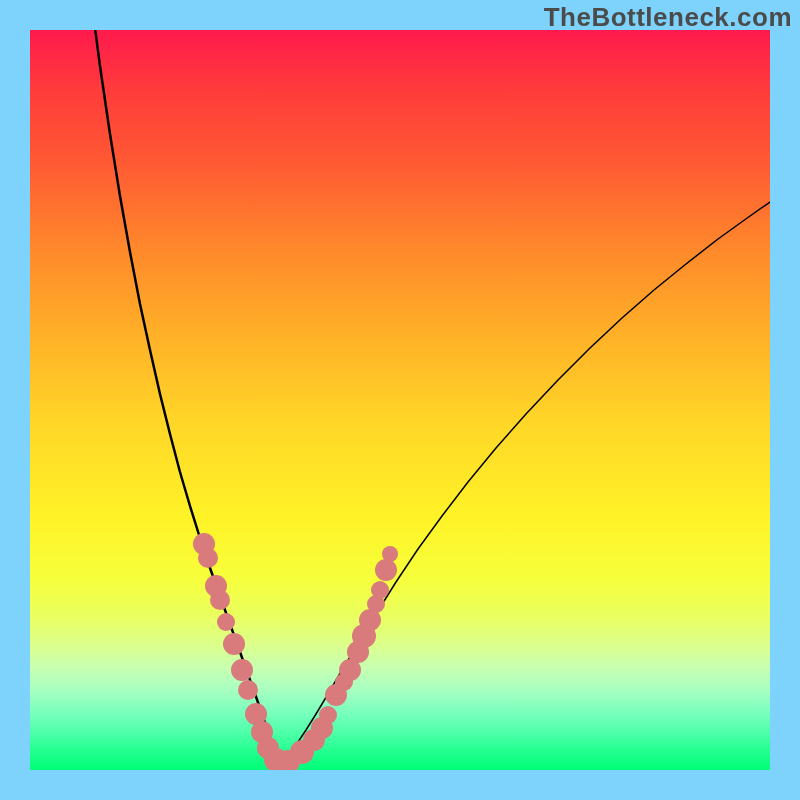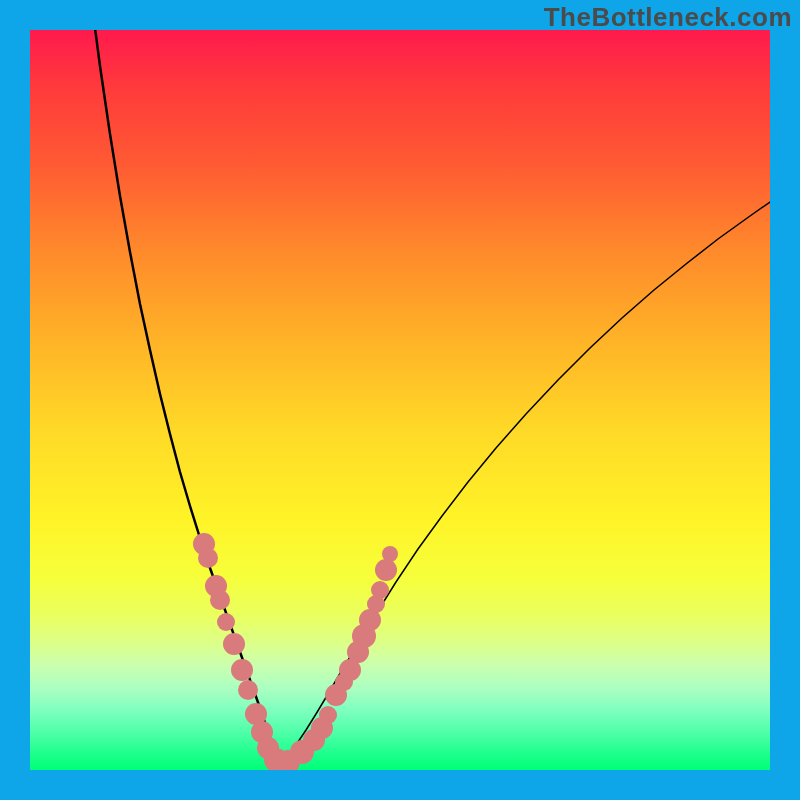--- a/index.html
+++ b/index.html
@@ -10,21 +10,21 @@
     background: #000000;
     overflow: hidden;
     font-family: Arial, sans-serif;
   }
   .frame {
     position: absolute;
     left: 0;
     top: 0;
     width: 800px;
     height: 800px;
-    background: #0ea5e9;
+    background: #7dd3fc;
   }
   .plot {
     position: absolute;
     left: 30px;
     top: 30px;
     width: 740px;
     height: 740px;
     overflow: hidden;
   }
   .gradient {

